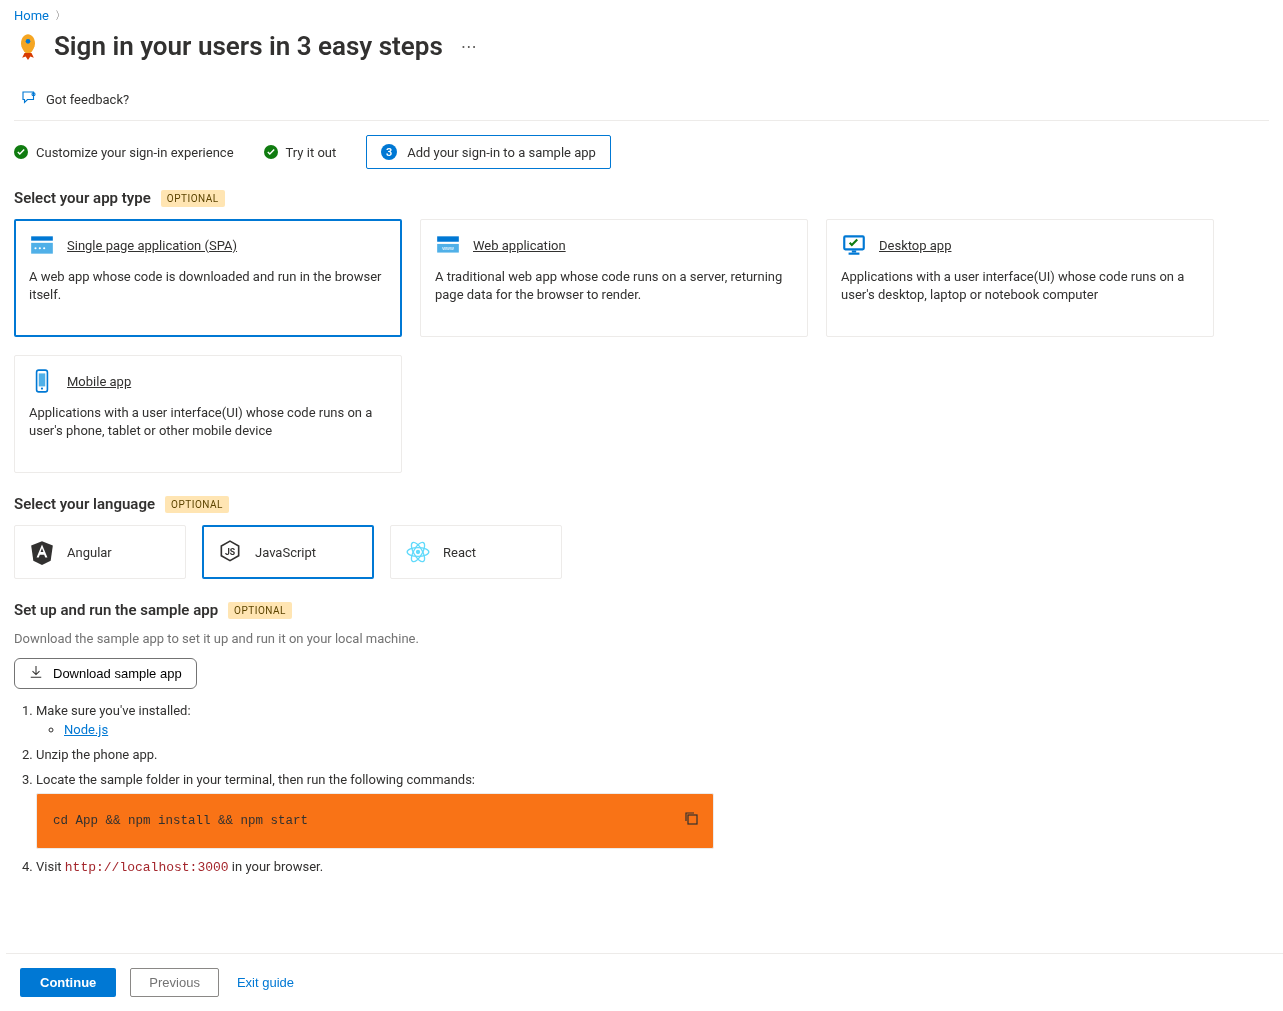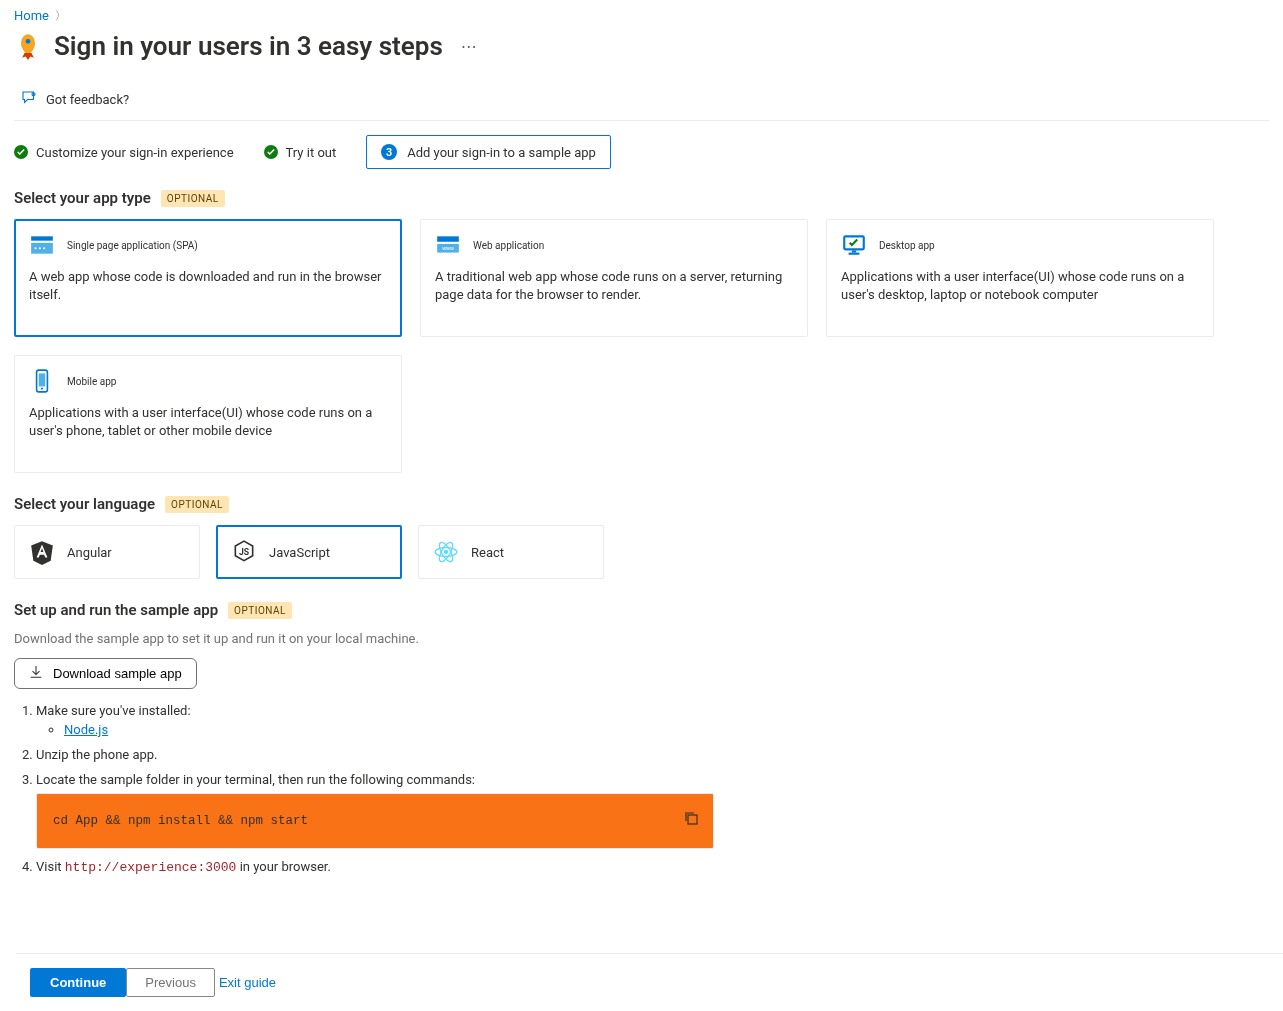--- a/index.html
+++ b/index.html
@@ -43,27 +43,27 @@
   .section-heading { display:flex; align-items:center; gap:10px; margin: 10px 0 12px 0; }
   .section-heading h2 { font-size: 15px; font-weight: 600; margin:0; }
   .badge-optional { background: #ffe5b3; color: #5c4400; font-size: 10px; padding: 3px 6px; border-radius: 2px; letter-spacing: 0.5px; }
 
   .cards { display:flex; flex-wrap: wrap; gap: 18px; margin-bottom: 22px; }
   .card {
     width: 388px; min-height: 118px; border: 1px solid #edebe9; border-radius: 2px; padding: 12px 14px 14px 14px; cursor:pointer;
   }
   .card.selected { border: 2px solid #0078d4; padding: 11px 13px 13px 13px; }
   .card-title-row { display:flex; align-items:center; gap:12px; margin-bottom: 10px; }
-  .card-title { font-size: 10px; font-weight: 400; }
+  .card-title { font-size: 13px; font-weight: 400; text-decoration: underline; }
   .card-desc { font-size: 13px; color: #323130; line-height: 1.35; }
   .card-icon { width: 26px; height: 26px; flex-shrink:0; display:flex; align-items:center; justify-content:center; }
 
   .lang-cards { display:flex; flex-wrap:wrap; gap: 16px; margin-bottom: 22px; }
   .lang-card {
-    width: 186px; height: 54px; border: 1px solid #edebe9; border-radius:2px; display:flex; align-items:center; gap:12px; padding: 0 14px; cursor:pointer;
+    width: 172px; height: 54px; border: 1px solid #edebe9; border-radius:2px; display:flex; align-items:center; gap:12px; padding: 0 14px; cursor:pointer;
   }
   .lang-card.selected { border: 2px solid #0078d4; padding: 0 13px; }
   .lang-icon { width: 26px; height: 26px; display:flex; align-items:center; justify-content:center; }
 
   .subtext { font-size: 13px; color: #737373; margin: 4px 0 12px 0; }
 
   .download-btn {
     display:inline-flex; align-items:center; gap:10px; border:1px solid #737373; background:#fff; padding: 6px 14px; font-size:13px; cursor:pointer; border-radius:6px;
   }
 
@@ -74,22 +74,22 @@
   .code-block {
     position: relative;
     border: 1px solid #edebe9; background: #f97316; border-radius: 2px; padding: 20px 16px; margin: 6px 0 10px 0;
     width: 678px; max-width: 100%;
     font-family: Consolas, "Courier New", monospace; font-size: 12.5px;
   }
   .copy-icon { position:absolute; top: 16px; right: 14px; cursor:pointer; color:#323130; }
   .mono-url { font-family: Consolas, "Courier New", monospace; color: #a4262c; }
 
   .footer {
-    position: fixed; bottom: 0; left: 16px; right: 0; background:#fff; border-top:1px solid #edebe9;
-    padding: 14px 14px; display:flex; align-items:center; gap: 0;
+    position: fixed; bottom: 0; left: 6px; right: 0; background:#fff; border-top:1px solid #edebe9;
+    padding: 14px 14px; display:flex; align-items:center; gap: 14px;
   }
   .btn-primary { background:#0078d4; color:#fff; border:none; padding: 7px 20px; font-size:13px; font-weight:600; cursor:pointer; border-radius:2px; }
   .btn-secondary { background:#fff; color:#737373; border:1px solid #8a8886; padding: 6px 18px; font-size:13px; cursor:pointer; border-radius:2px; }
   .link-btn { color:#0078d4; background:none; border:none; font-size:13px; cursor:pointer; padding: 6px 4px; }
 
 </style>
 </head>
 <body>
 
 <div class="page">
@@ -275,21 +275,21 @@
         <span>cd App &amp;&amp; npm install &amp;&amp; npm start</span>
         <span class="copy-icon">
           <svg width="16" height="16" viewBox="0 0 16 16">
               <rect x="5" y="5" width="9" height="9" fill="none" stroke="#323130" stroke-width="1.2"></rect>
               <path d="M3 11V3h8" fill="none" stroke="#323130" stroke-width="1.2"></path>
             </svg>
         </span>
       </div>
     </li>
     <li>
-      <span>Visit </span><span class="mono-url">http://experience:3000</span><span> in your browser.</span>
+      <span>Visit </span><span class="mono-url">http://localhost:3000</span><span> in your browser.</span>
     </li>
   </ol>
 
 </div>
 
 <div class="footer">
   <button class="btn-primary">Continue</button>
   <button class="btn-secondary">Previous</button>
   <button class="link-btn">Exit guide</button>
 </div>

